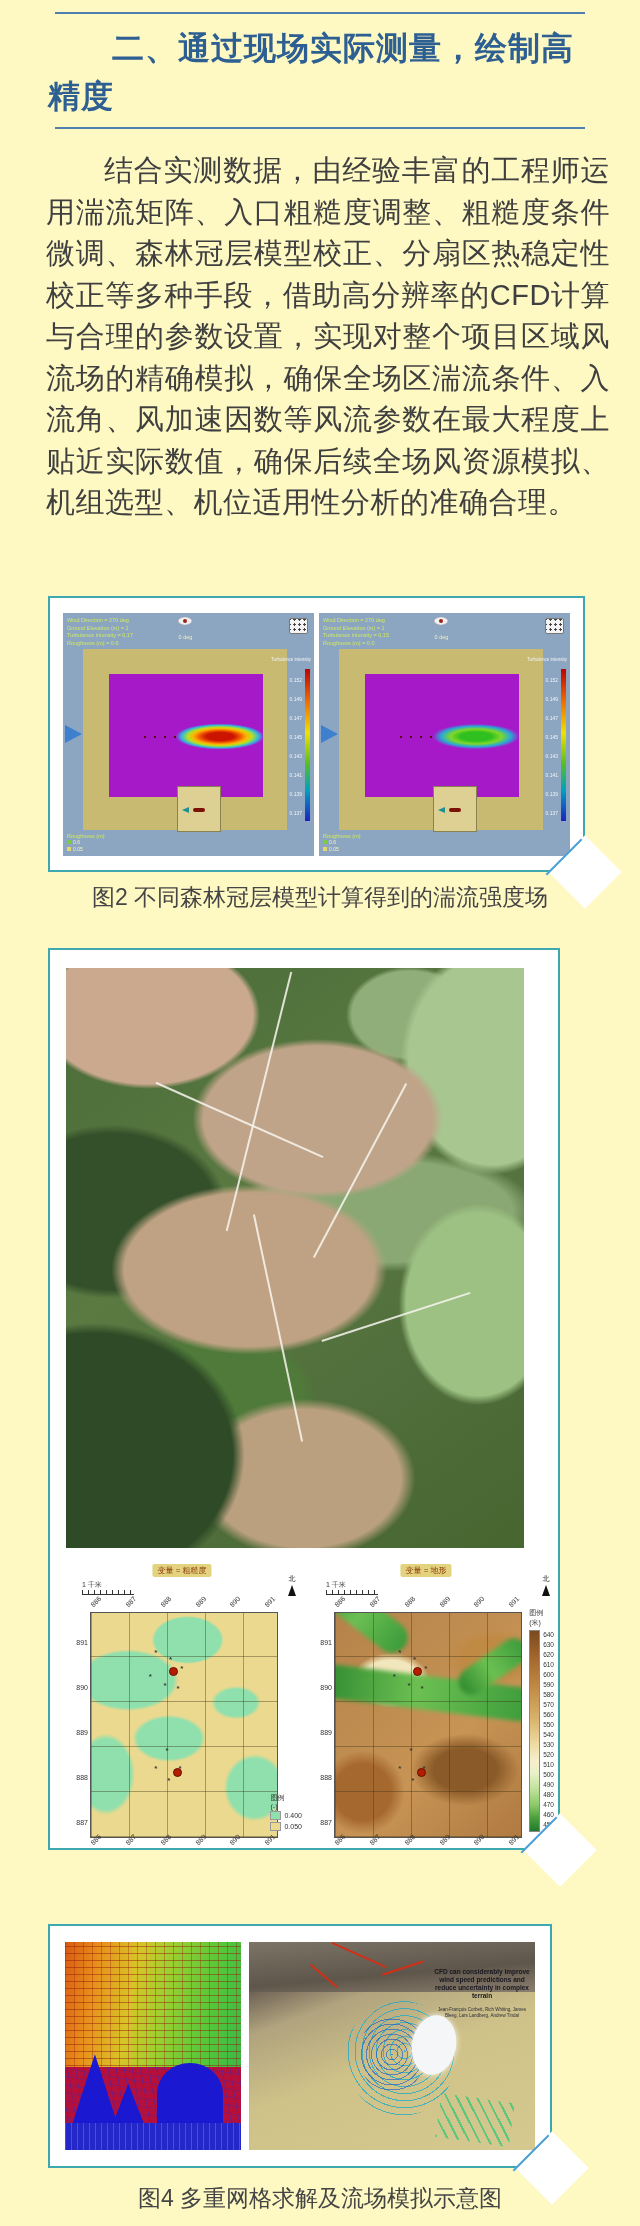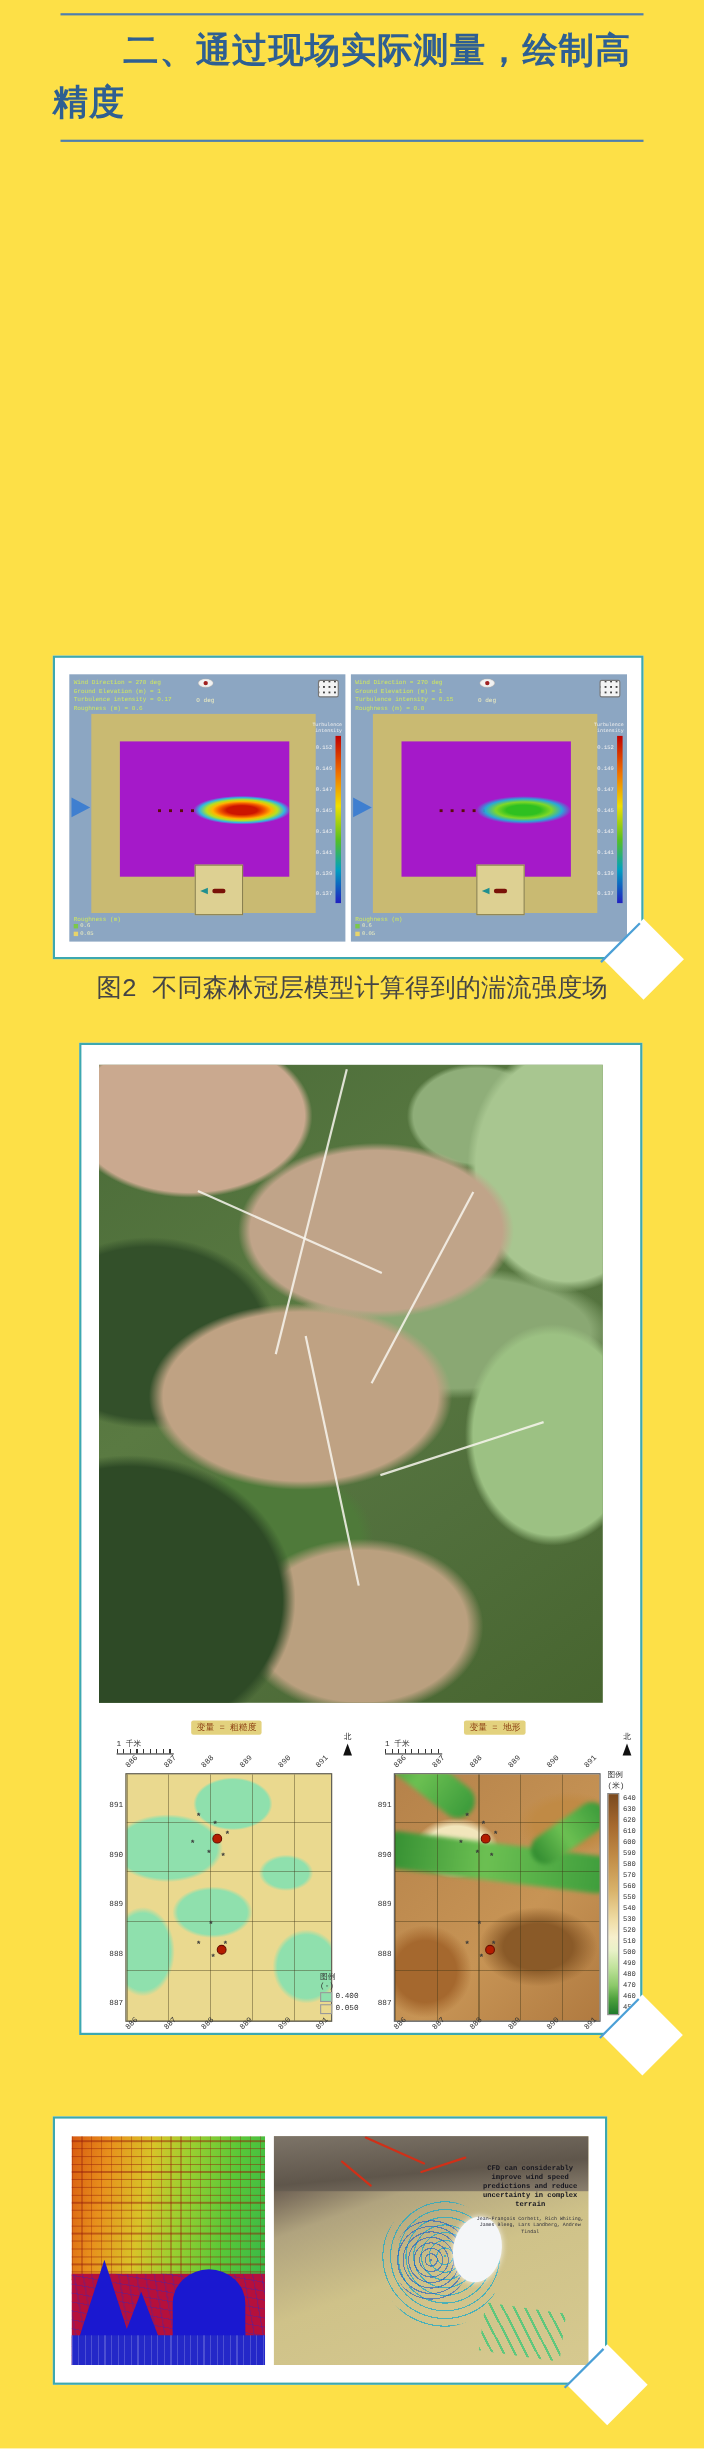--- a/index.html
+++ b/index.html
@@ -1,17 +1,17 @@
 <!DOCTYPE html>
 <html><head>
 <meta charset="utf-8">
 <style>
   html,body{margin:0;padding:0;background:#ffffff;}
-  .page{position:relative;width:640px;height:2226px;background:#fde047;overflow:hidden;
-        font-family:Liberation Mono, monospace;}
+  .page{position:relative;width:640px;height:2226px;background:#fef9c3;overflow:hidden;
+        font-family:Liberation Sans, sans-serif;}
   .rule{position:absolute;height:2px;background:#4e7fae;}
   .heading{position:absolute;top:24px;left:48px;width:548px;color:#2e5f92;
            font-size:32px;font-weight:bold;line-height:48px;letter-spacing:1px;}
   .heading .l1{display:block;text-indent:2em;}
   .bodytext{position:absolute;top:150px;left:46px;width:564px;color:#3f3f3f;
             font-size:29px;line-height:41.5px;text-align:justify;text-indent:2em;letter-spacing:0.5px;}
   .caption{position:absolute;left:0;width:640px;text-align:center;color:#454545;font-size:23px;}
 
   
   .fig-frame{position:absolute;background:#ffffff;border:2px solid #3da8b0;}
@@ -159,20 +159,21 @@
 <body>
 
 <div class="page">
 
   <div class="rule" style="top:12px;left:55px;width:530px;"></div>
   <div class="heading">
     <span class="l1">二、通过现场实际测量，绘制高精度</span>
   </div>
   <div class="rule" style="top:127px;left:55px;width:530px;"></div>
 
+  <div class="bodytext">结合实测数据，由经验丰富的工程师运用湍流矩阵、入口粗糙度调整、粗糙度条件微调、森林冠层模型校正、分扇区热稳定性校正等多种手段，借助高分辨率的CFD计算与合理的参数设置，实现对整个项目区域风流场的精确模拟，确保全场区湍流条件、入流角、风加速因数等风流参数在最大程度上贴近实际数值，确保后续全场风资源模拟、机组选型、机位适用性分析的准确合理。</div>
 
   <div class="fig-frame" style="top:596px;left:48px;width:533px;height:272px;">
     <div class="cfd-wrap">
 
       <div class="cfd-panel">
         <div class="cfd-info">Wind Direction = 270 deg
 Ground Elevation (m) = 1
 Turbulence intensity = 0.17
 Roughness (m) = 0.6</div>
         <div class="cfd-compass">
@@ -257,21 +258,21 @@
             </div>
         </div>
       </div>
 
     </div>
     <div class="corner-cover"></div>
     <div class="corner-line"></div>
   </div>
   <div class="caption" style="top:882px;">图2 不同森林冠层模型计算得到的湍流强度场</div>
 
-  <div class="fig-frame" style="top:948px;left:48px;width:508px;height:898px;margin-left:24px;">
+  <div class="fig-frame" style="top:948px;left:48px;width:508px;height:898px;">
 
     <div class="satellite">
       <div class="sat-path" style="left:42%;top:0;width:2px;height:46%;transform:rotate(14deg);"></div>
       <div class="sat-path" style="left:18%;top:26%;width:40%;height:2px;transform:rotate(24deg);"></div>
       <div class="sat-path" style="left:46%;top:42%;width:2px;height:40%;transform:rotate(-12deg);"></div>
       <div class="sat-path" style="left:55%;top:60%;width:34%;height:2px;transform:rotate(-18deg);"></div>
       <div class="sat-path" style="left:64%;top:18%;width:2px;height:34%;transform:rotate(28deg);"></div>
     </div>
 
     <div class="map-row">
@@ -445,14 +446,15 @@
         <div class="rt-text">
           <div class="t">CFD can considerably improve wind speed predictions and reduce uncertainty in complex terrain</div>
           <div class="a">Jean-François Corbett, Rich Whiting, James Bleeg, Lars Landberg, Andrew Tindal</div>
         </div>
       </div>
 
     </div>
     <div class="corner-cover"></div>
     <div class="corner-line"></div>
   </div>
+  <div class="caption" style="top:2183px;">图4 多重网格求解及流场模拟示意图</div>
 
 </div>
 
 </body></html>

